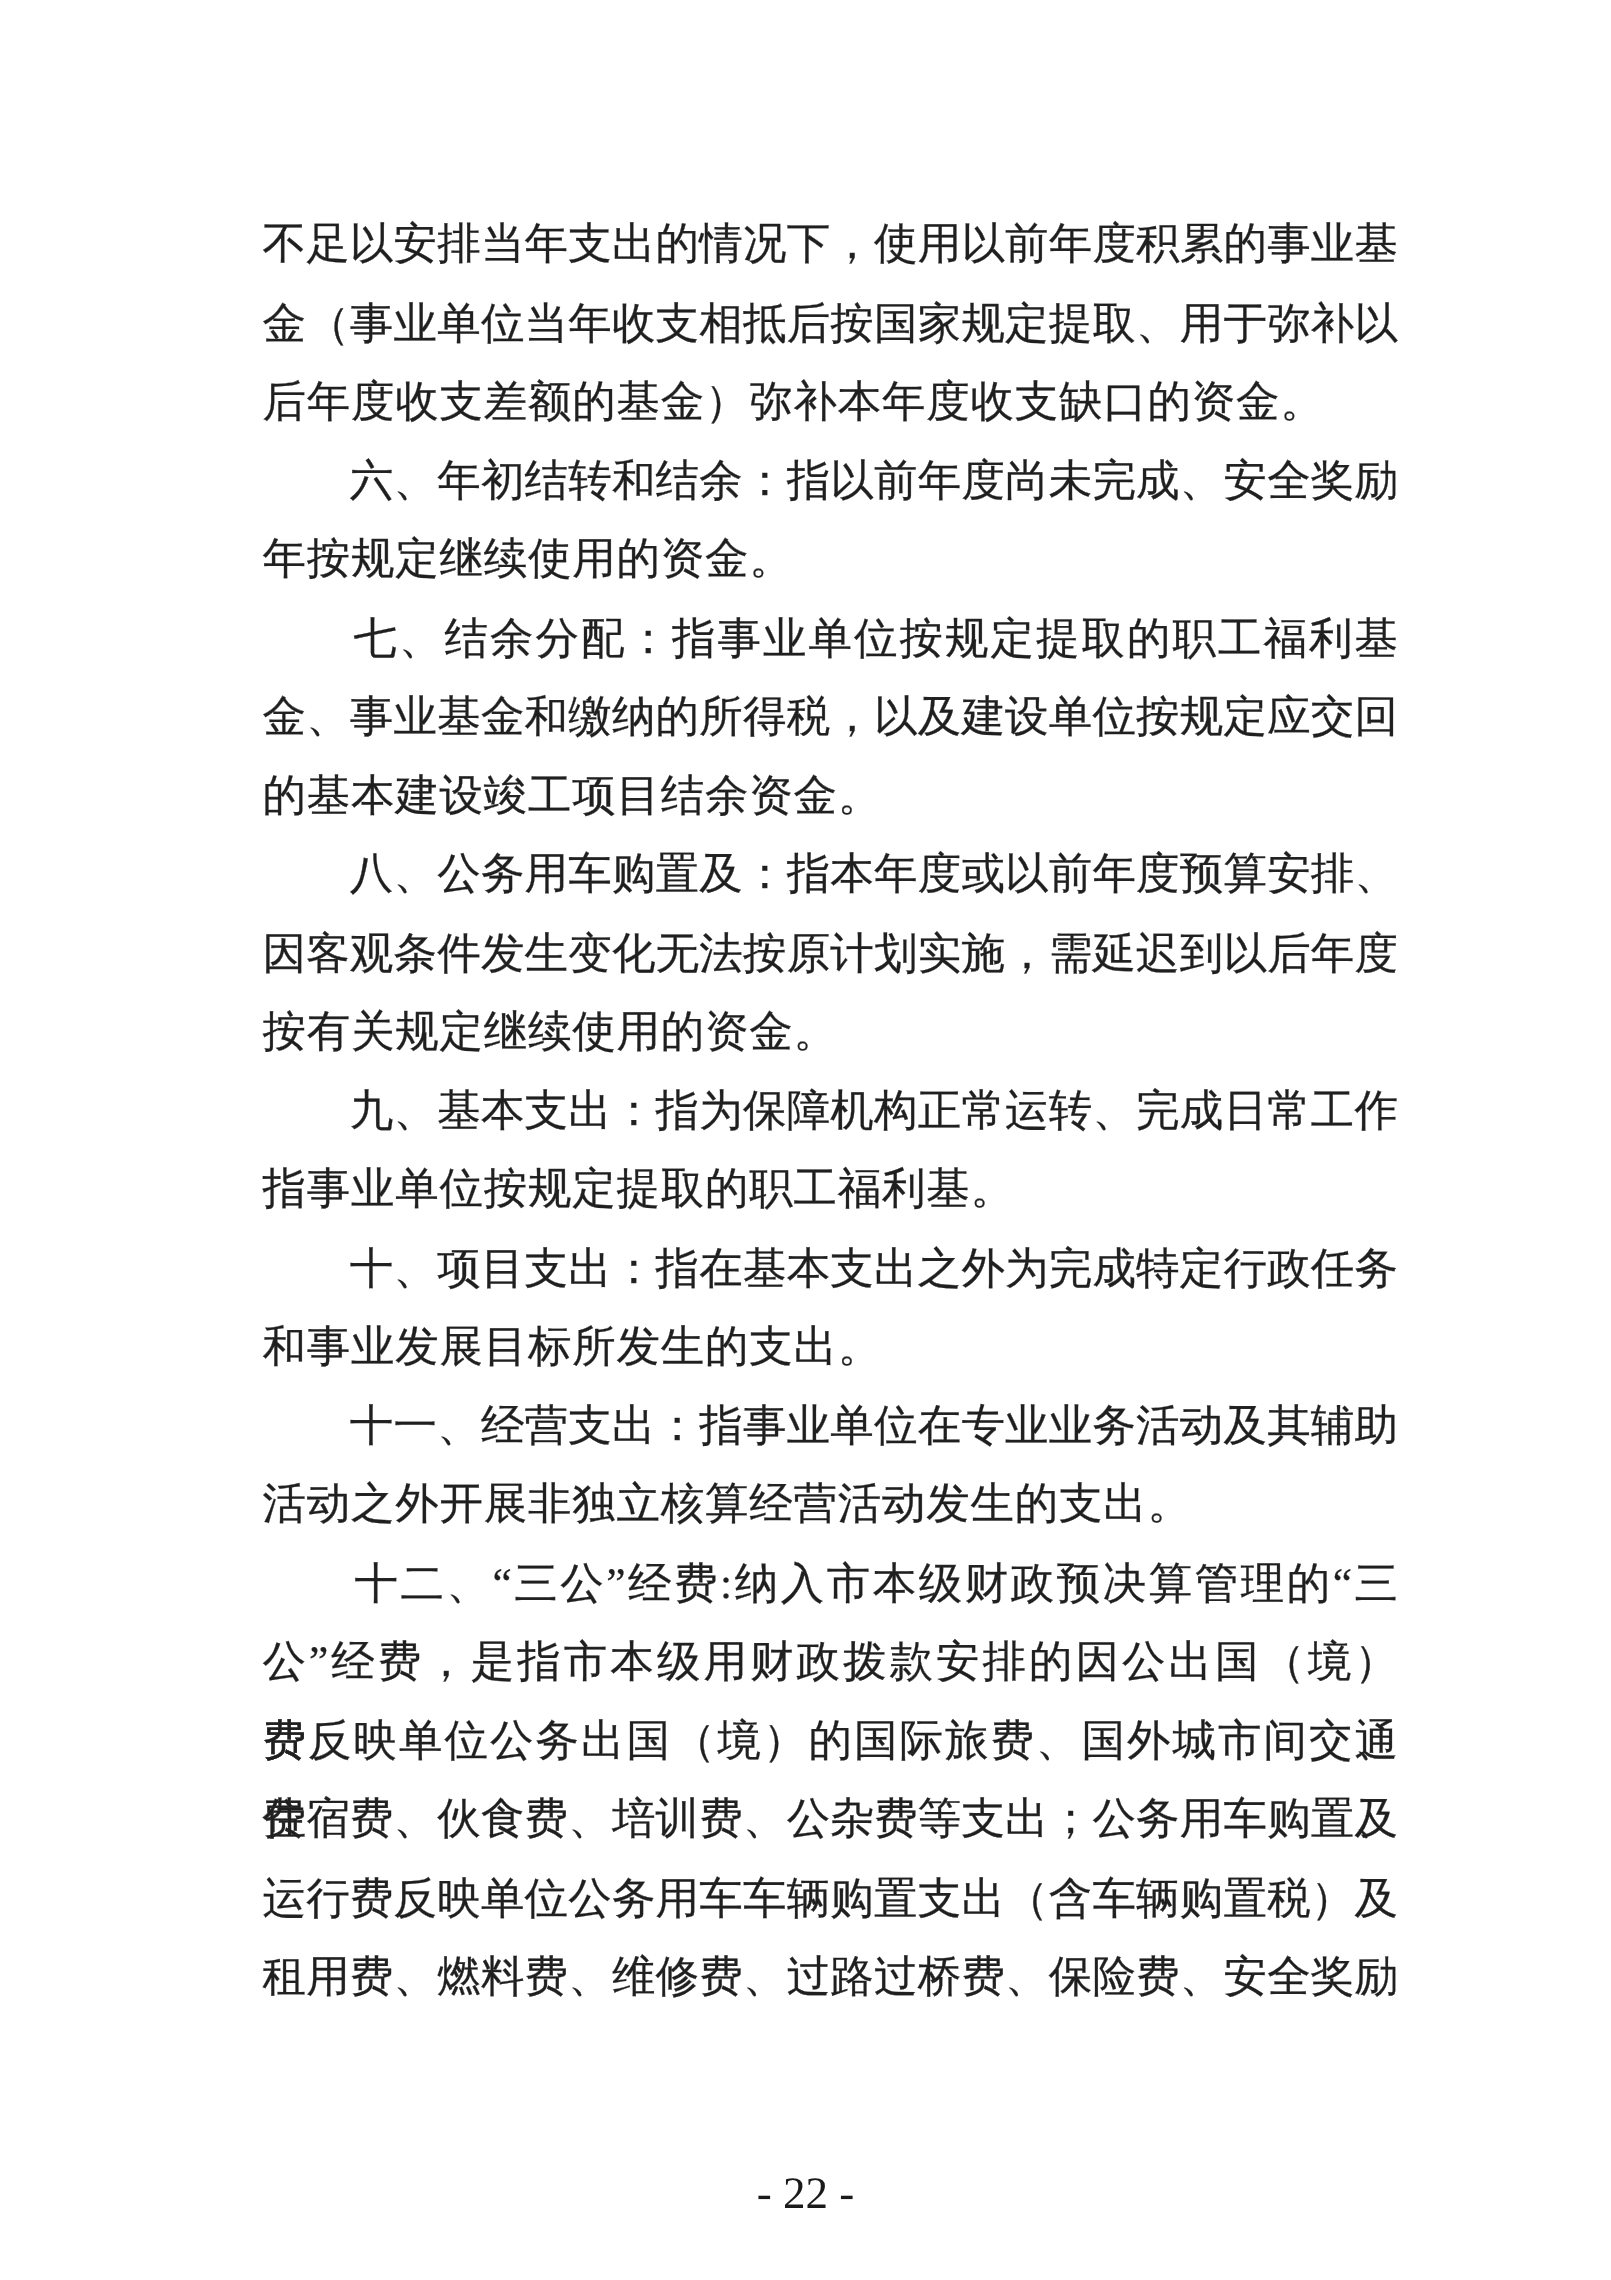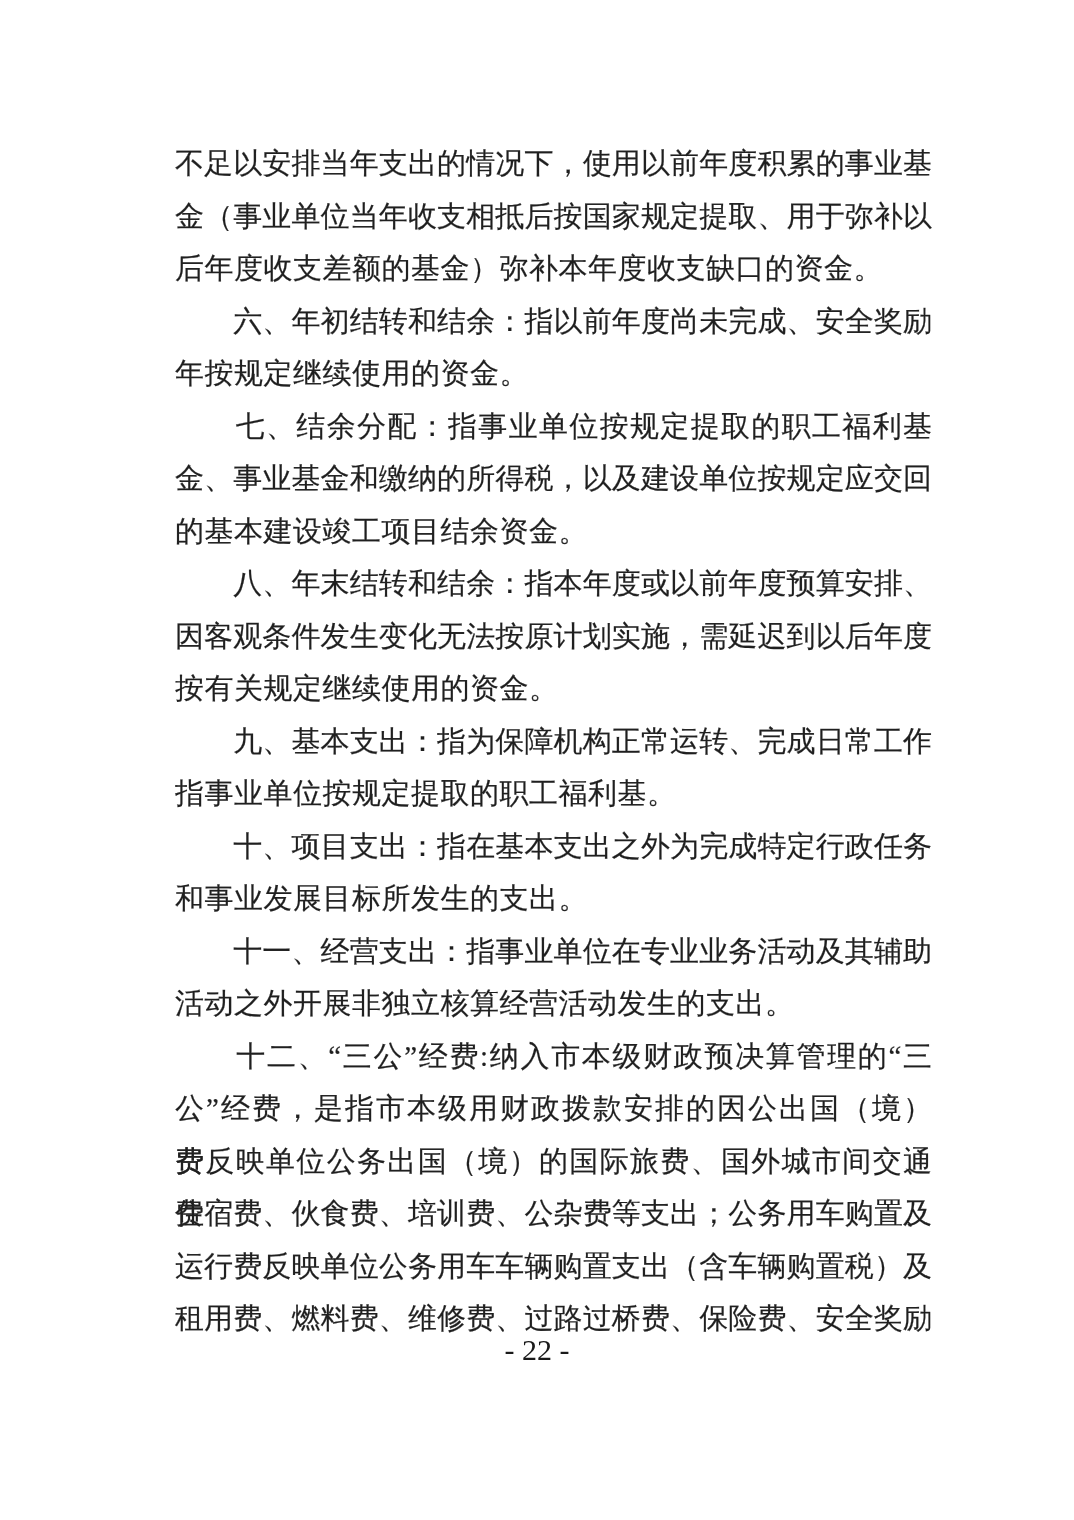--- a/index.html
+++ b/index.html
@@ -40,21 +40,21 @@
     text-align-last: justify;
     text-justify: inter-character;
     letter-spacing: 0;
   }
   .line.end {
     text-align: left;
   }
   .page-footer {
     position: absolute;
     left: 0;
-    top: 1333px;
+    top: 1446px;
     width: 1074px;
     text-align: center;
     font-size: 30px;
     font-family: "Liberation Serif", serif;
     color: #1a1a1a;
   }
 </style>
 </head>
 <body>
 
@@ -62,21 +62,21 @@
 
   <main class="doc-body">
     <div class="line fill">不足以安排当年支出的情况下，使用以前年度积累的事业基</div>
     <div class="line fill">金（事业单位当年收支相抵后按国家规定提取、用于弥补以</div>
     <div class="line end">后年度收支差额的基金）弥补本年度收支缺口的资金。</div>
     <div class="line fill">　　六、年初结转和结余：指以前年度尚未完成、安全奖励</div>
     <div class="line end">年按规定继续使用的资金。</div>
     <div class="line fill">　　七、结余分配：指事业单位按规定提取的职工福利基</div>
     <div class="line fill">金、事业基金和缴纳的所得税，以及建设单位按规定应交回</div>
     <div class="line end">的基本建设竣工项目结余资金。</div>
-    <div class="line fill">　　八、年末结转和结余：指本年度或以前年度预算安排、</div>
+    <div class="line fill">　　八、公务用车购置及：指本年度或以前年度预算安排、</div>
     <div class="line fill">因客观条件发生变化无法按原计划实施，需延迟到以后年度</div>
     <div class="line end">按有关规定继续使用的资金。</div>
     <div class="line fill">　　九、基本支出：指为保障机构正常运转、完成日常工作</div>
     <div class="line end">指事业单位按规定提取的职工福利基。</div>
     <div class="line fill">　　十、项目支出：指在基本支出之外为完成特定行政任务</div>
     <div class="line end">和事业发展目标所发生的支出。</div>
     <div class="line fill">　　十一、经营支出：指事业单位在专业业务活动及其辅助</div>
     <div class="line end">活动之外开展非独立核算经营活动发生的支出。</div>
     <div class="line fill">　　十二、“三公”经费:纳入市本级财政预决算管理的“三</div>
     <div class="line fill">公”经费，是指市本级用财政拨款安排的因公出国（境）费、</div>

